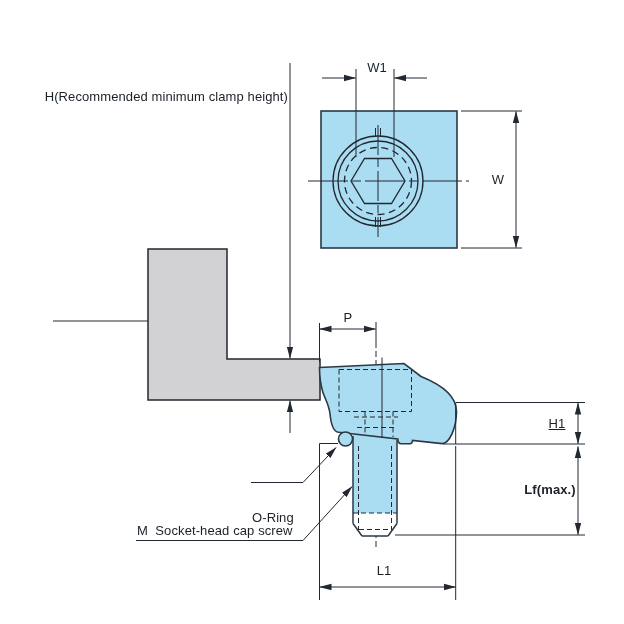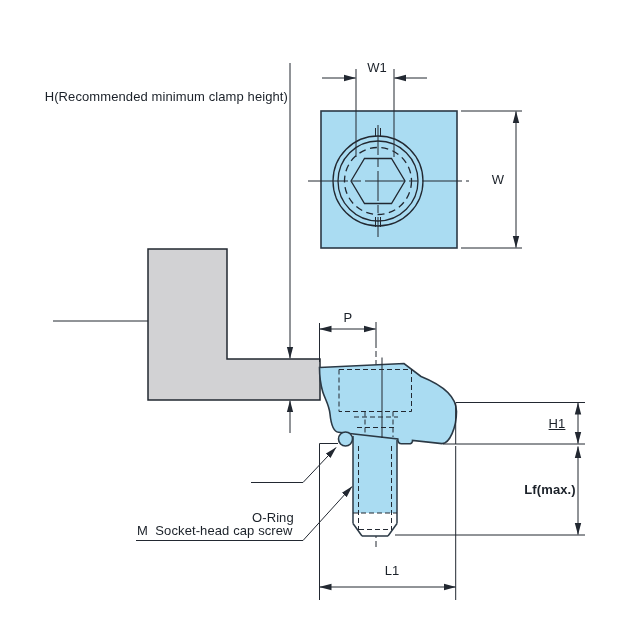--- a/index.html
+++ b/index.html
@@ -143,15 +143,15 @@
     <polyline class="thin" points="136,540.5 303,540.5 352,486.5" marker-end="url(#arr)"></polyline>
   </g>
 </svg>
 
 <div class="lbl ralign" style="right:336px;top:90px;">H(Recommended minimum clamp height)</div>
 <div class="lbl ctr" style="left:377px;top:61px;">W1</div>
 <div class="lbl ctr" style="left:498px;top:173px;">W</div>
 <div class="lbl ctr" style="left:348px;top:311px;">P</div>
 <div class="lbl ctr" style="left:557px;top:417px;text-decoration:underline;">H1</div>
 <div class="lbl ctr" style="left:550px;top:483px;font-weight:bold;">Lf(max.)</div>
-<div class="lbl ctr" style="left:392px;top:564px;">L1</div>
+<div class="lbl ctr" style="left:384px;top:564px;">L1</div>
 <div class="lbl" style="left:252px;top:467px;margin-top:44px;">O-Ring</div>
 <div class="lbl" style="left:137px;top:524px;text-align:right;">M  Socket-head cap screw</div>
 
 </body></html>

